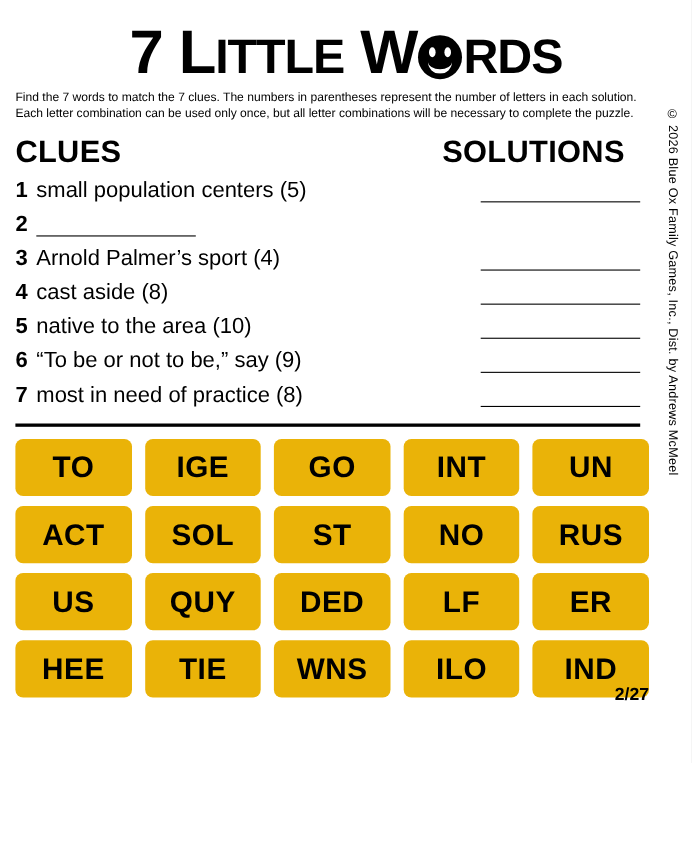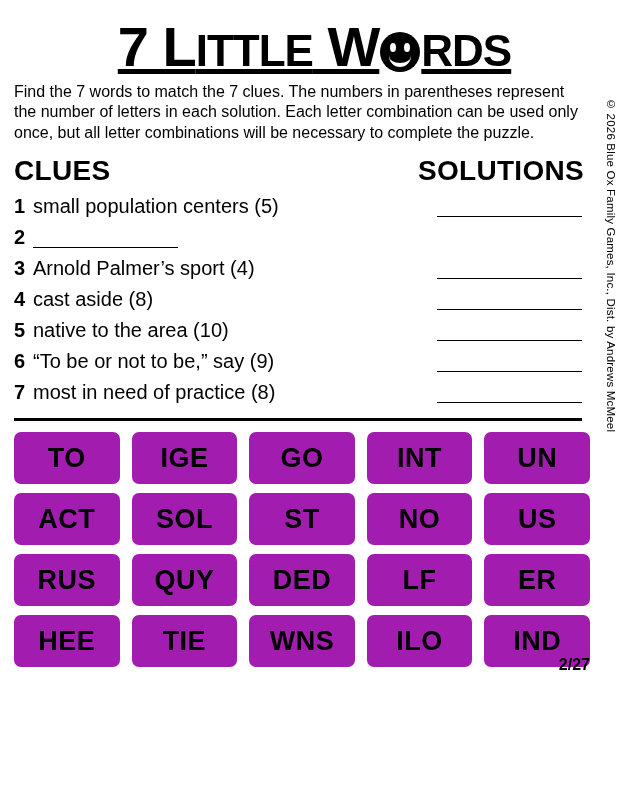--- a/index.html
+++ b/index.html
@@ -26,21 +26,20 @@
     height: 765px;
   }
 
   
   .title-row {
     display: flex;
     align-items: center;
     justify-content: center;
     height: 62px;
     margin-top: 6px;
-    text-decoration: underline;
   }
   .title {
     font-family: "Liberation Sans", sans-serif;
     font-weight: bold;
     font-size: 56px;
     letter-spacing: -1px;
     color: #000;
     white-space: nowrap;
     line-height: 1;
   }
@@ -72,42 +71,42 @@
     width: 22px;
     height: 11px;
     border-bottom: 4px solid #fff;
     border-radius: 0 0 14px 14px;
     left: 9px;
     top: 20px;
   }
 
   
   .instructions {
-    font-size: 16px;
+    font-size: 11px;
     line-height: 1.28;
     color: #000;
     width: 576px;
     margin-top: 4px;
   }
 
   
   .headers {
     display: flex;
     justify-content: space-between;
     align-items: center;
     margin-top: 12px;
     width: 576px;
   }
   .hdr {
     font-size: 28px;
     font-weight: bold;
     letter-spacing: 0.3px;
   }
   .hdr.sol {
-    margin-right: 6px;
+    margin-right: 22px;
   }
 
   
   .clues {
     margin-top: 4px;
     width: 576px;
   }
   .clue {
     display: flex;
     align-items: center;
@@ -141,21 +140,21 @@
 
   
   .grid {
     margin-top: 11px;
     width: 576px;
     display: grid;
     grid-template-columns: repeat(5, 1fr);
     grid-gap: 9px 12px;
   }
   .tile {
-    background: #a21caf;
+    background: #eab308;
     border-radius: 7px;
     height: 52px;
     display: flex;
     align-items: center;
     justify-content: center;
     font-size: 27px;
     font-weight: bold;
     color: #000;
     letter-spacing: 0.5px;
   }
@@ -254,22 +253,22 @@
     <div class="grid">
       <div class="tile">TO</div>
       <div class="tile">IGE</div>
       <div class="tile">GO</div>
       <div class="tile">INT</div>
       <div class="tile">UN</div>
       <div class="tile">ACT</div>
       <div class="tile">SOL</div>
       <div class="tile">ST</div>
       <div class="tile">NO</div>
+      <div class="tile">RUS</div>
       <div class="tile">US</div>
-      <div class="tile">RUS</div>
       <div class="tile">QUY</div>
       <div class="tile">DED</div>
       <div class="tile">LF</div>
       <div class="tile">ER</div>
       <div class="tile">HEE</div>
       <div class="tile">TIE</div>
       <div class="tile">WNS</div>
       <div class="tile">ILO</div>
       <div class="tile">IND</div>
     </div>

